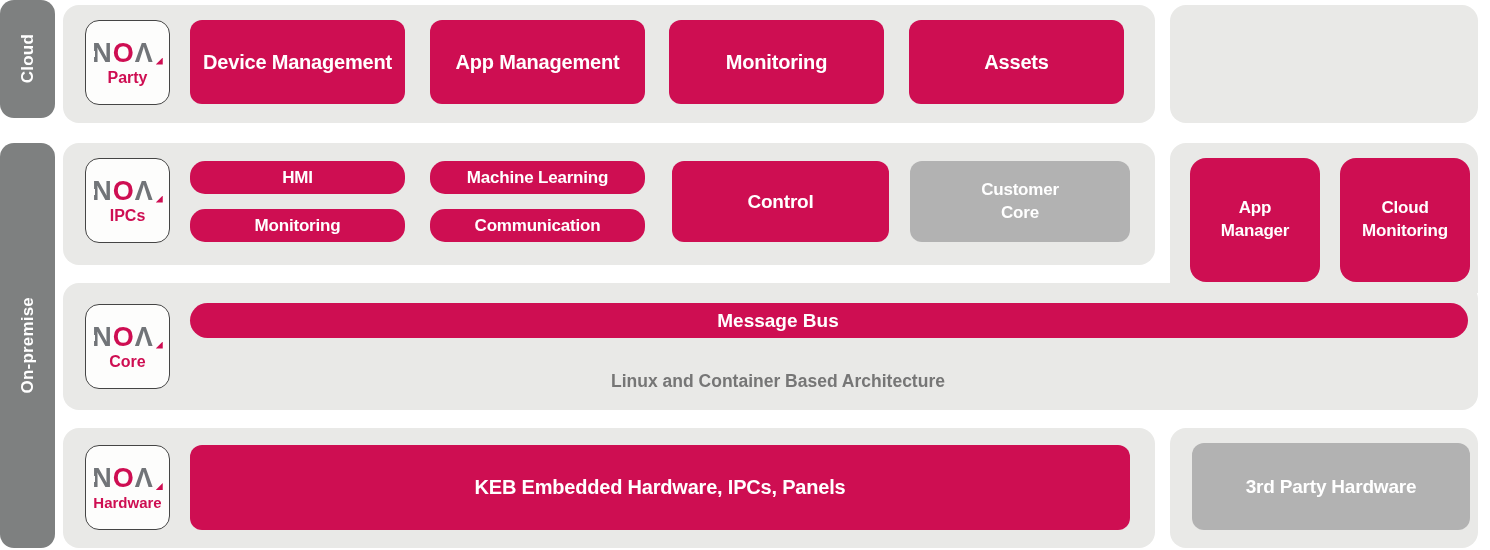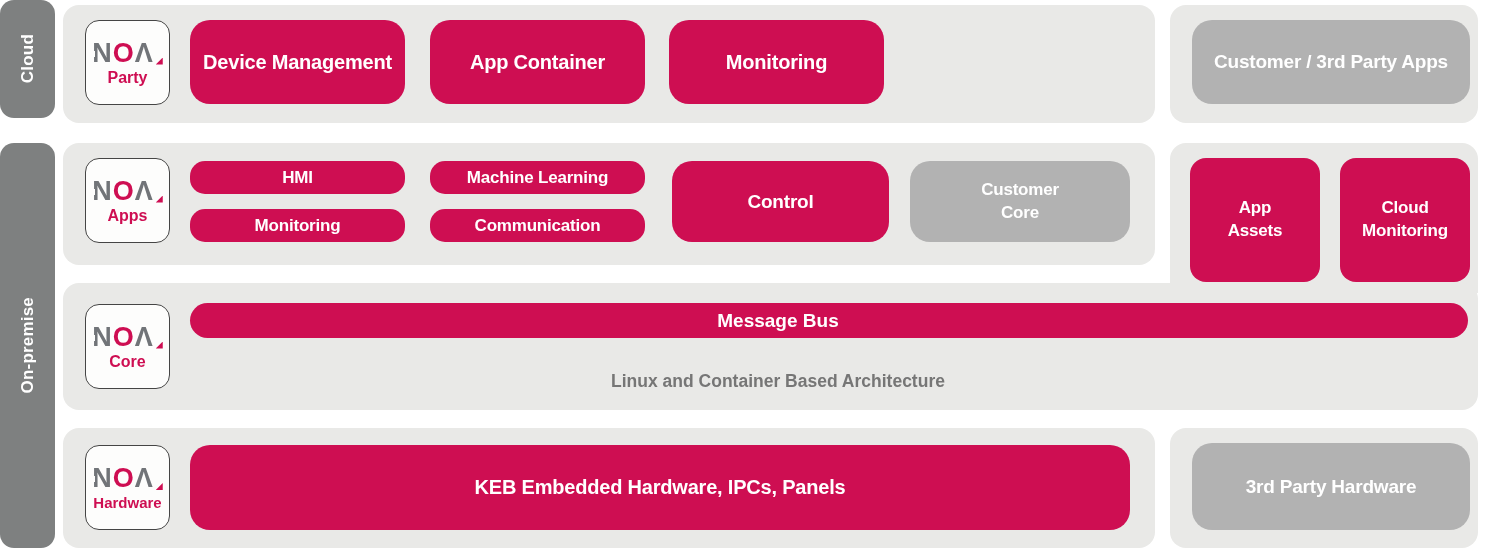--- a/index.html
+++ b/index.html
@@ -27,21 +27,21 @@
   .logo-word .lg{color:#717478;position:relative;}
   .logo-word .lo{color:#ce0e52;}
   .n-notch{position:absolute;left:-1px;top:11px;width:4px;height:6px;background:#fdfdfc;}
   .logo-accent{
     width:7px;height:7px;background:#ce0e52;margin:0 0 2px 2px;
     clip-path:polygon(100% 0,100% 100%,0 100%);
   }
   .logo-sub{color:#ce0e52;font-size:16px;line-height:1;}
   
   .blk{
-    background:#ce0e52;color:#ffffff;border-radius:20px;
+    background:#ce0e52;color:#ffffff;border-radius:12px;
     display:flex;align-items:center;justify-content:center;text-align:center;
     font-size:20px;letter-spacing:-.2px;
   }
   .blk.small{font-size:17px;border-radius:15px;}
   .blk.gray{background:#b2b2b2;}
   .blk.wrapnarrow span{display:block;width:120px;line-height:1.35;}
   .center-line{
     display:flex;align-items:center;justify-content:center;text-align:center;pointer-events:none;
   }
   .bus-label{color:#ffffff;font-size:19px;}
@@ -69,41 +69,41 @@
       <span class="lg">Λ</span>
       <span class="logo-accent"></span>
     </span>
     <span class="logo-sub">Party</span>
   </div>
 
   <div class="abs blk" style="left:190px;top:20px;width:215px;height:84px;">
     <span>Device Management</span>
   </div>
   <div class="abs blk" style="left:430px;top:20px;width:215px;height:84px;">
-    <span>App Container</span>
+    <span>App Management</span>
   </div>
   <div class="abs blk" style="left:669px;top:20px;width:215px;height:84px;">
     <span>Monitoring</span>
   </div>
-  <div class="abs blk gray" style="left:1192px;top:20px;width:278px;height:84px;font-size:19px;">
-    <span>Customer / 3rd Party Apps</span>
+  <div class="abs blk" style="left:909px;top:20px;width:215px;height:84px;">
+    <span>Assets</span>
   </div>
 
   <div class="abs panel" style="left:63px;top:143px;width:1092px;height:122px;"></div>
 
   <div class="abs panel" style="left:1170px;top:143px;width:308px;height:150px;border-bottom-left-radius:0;border-bottom-right-radius:0;"></div>
 
   <div class="abs logo-box" style="left:85px;top:158px;width:85px;height:85px;">
     <span class="logo-word">
       <span class="lg"><span>N</span><i class="n-notch"></i></span>
       <span class="lo">O</span>
       <span class="lg">Λ</span>
       <span class="logo-accent"></span>
     </span>
-    <span class="logo-sub">Apps</span>
+    <span class="logo-sub">IPCs</span>
   </div>
 
   <div class="abs blk small" style="left:190px;top:161px;width:215px;height:33px;">
     <span>HMI</span>
   </div>
   <div class="abs blk small" style="left:190px;top:209px;width:215px;height:33px;">
     <span>Monitoring</span>
   </div>
   <div class="abs blk small" style="left:430px;top:161px;width:215px;height:33px;">
     <span>Machine Learning</span>
@@ -111,21 +111,21 @@
   <div class="abs blk small" style="left:430px;top:209px;width:215px;height:33px;">
     <span>Communication</span>
   </div>
   <div class="abs blk" style="left:672px;top:161px;width:217px;height:81px;font-size:19px;">
     <span>Control</span>
   </div>
   <div class="abs blk gray wrapnarrow" style="left:910px;top:161px;width:220px;height:81px;font-size:17px;">
     <span>Customer Core</span>
   </div>
   <div class="abs blk wrapnarrow" style="left:1190px;top:158px;width:130px;height:124px;font-size:17px;border-radius:16px;">
-    <span style="width:90px;">App Assets</span>
+    <span style="width:90px;">App Manager</span>
   </div>
   <div class="abs blk wrapnarrow" style="left:1340px;top:158px;width:130px;height:124px;font-size:17px;border-radius:16px;">
     <span style="width:100px;">Cloud Monitoring</span>
   </div>
 
   <div class="abs panel" style="left:63px;top:283px;width:1415px;height:127px;"></div>
 
   <div class="abs logo-box" style="left:85px;top:304px;width:85px;height:85px;">
     <span class="logo-word">
       <span class="lg"><span>N</span><i class="n-notch"></i></span>

